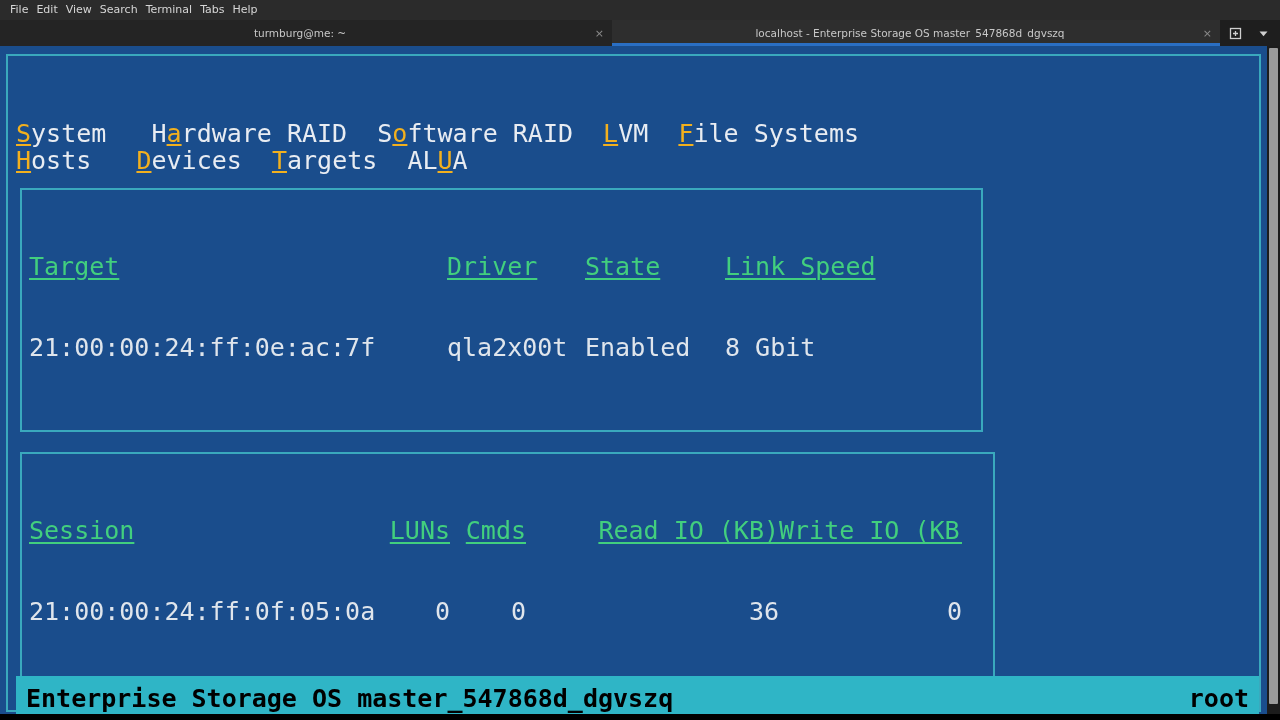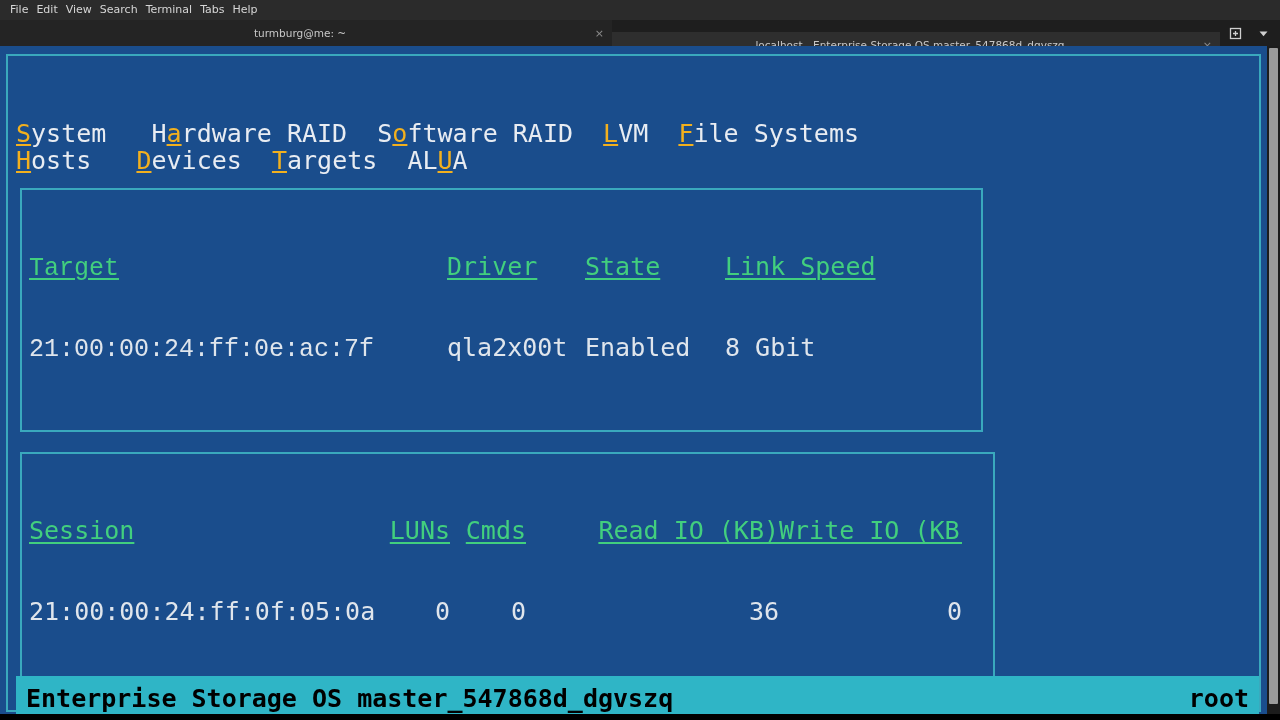--- a/index.html
+++ b/index.html
@@ -77,21 +77,20 @@
     line-height: 1;
   }
   .tab-inactive {
     width: 612px;
     background: #242424;
     align-items: center;
   }
   .tab-active {
     width: 608px;
     background: #2e2e2e;
-    margin-top: 12px;
   }
   .tab-active::after {
     content: "";
     position: absolute;
     left: 0; right: 0; bottom: 0;
     height: 3px;
     background: #2a6fc4;
   }
   .tabbar-tools {
     margin-left: auto;
@@ -234,21 +233,21 @@
   }
   .cell {
     white-space: pre;
     display: inline-block;
     box-sizing: border-box;
     overflow: hidden;
   }
   .val { color: #dfe5ec; }
 
   
-  .t-c0 { width: 418px; font-family: Liberation Mono, monospace; }
+  .t-c0 { width: 418px; }
   .t-c1 { width: 138px; }
   .t-c2 { width: 140px; }
   .t-c3 { width: 200px; }
 
   
   .s-c0 { width: 345px; }
   .s-c1 { width: 76px;  text-align: right; }
   .s-c2 { width: 76px;  text-align: right; }
   .s-c3 { width: 253px; text-align: right; }
   .s-c4 { width: 183px; text-align: right; }

